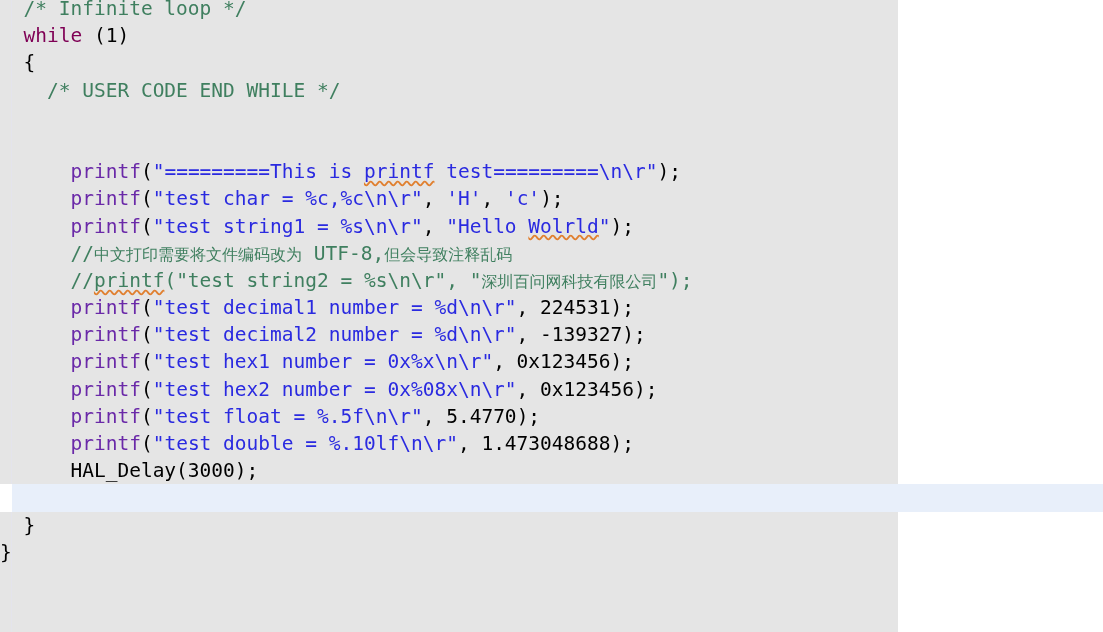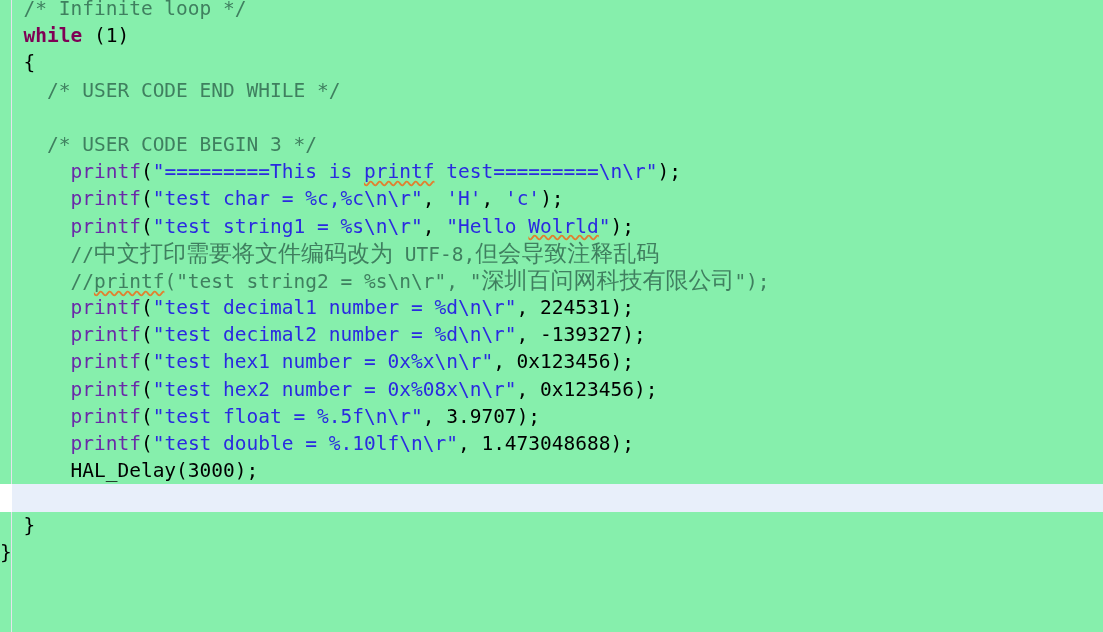--- a/index.html
+++ b/index.html
@@ -9,23 +9,23 @@
   }
   body {
     width: 1103px;
     height: 632px;
     overflow: hidden;
     font-family: "DejaVu Sans Mono", "Liberation Mono", monospace;
   }
 
   #editor {
     position: relative;
-    width: 1103px;
+    width: 898px;
     height: 632px;
-    background: #86efac;
+    background: #e5e5e5;
   }
 
   
   #gutter-line {
     position: absolute;
     left: 11px;
     top: 0;
     width: 1px;
     height: 632px;
     background: #e4e4ec;
@@ -58,60 +58,60 @@
     position: absolute;
     left: 0; top: 0; bottom: 0;
     width: 12px;
     background: #ffffff;
   }
 
   .txt { display: inline; }
 
   
   .cmt   { color: #3f7f5f; }
-  .kw    { color: #7f0055; font-weight: bold; }
+  .kw    { color: #7f0055; font-weight: normal; }
   .fn    { color: #6a29a8; }
   .str   { color: #2a2ae0; }
   .pun   { color: #000000; }
   .num   { color: #000000; }
   .plain { color: #000000; }
 
   
   .sq {
     text-decoration: underline wavy #e08030;
     text-decoration-skip-ink: none;
     text-underline-offset: 2px;
   }
 
   .cjk {
-    font-family: Liberation Sans, sans-serif;
-    font-size: 23px;
+    font-family: Liberation Mono, monospace;
+    font-size: 16px;
   }
 </style>
 </head>
 <body>
 
 <div id="editor">
   <div id="gutter-line"></div>
   <div id="code-surface" style="margin-top: -5px;">
       <div class="line"><span class="txt plain">  </span><span class="txt cmt">/* Infinite loop */</span></div>
       <div class="line"><span class="txt plain">  </span><span class="txt kw">while</span><span class="txt pun"> (1)</span></div>
       <div class="line"><span class="txt plain">  </span><span class="txt pun">{</span></div>
       <div class="line"><span class="txt plain">    </span><span class="txt cmt">/* USER CODE END WHILE */</span></div>
       <div class="line"><span class="txt">​</span></div>
-      <div class="line"><span class="txt plain">    </span><span class="txt cmt">/* USER CODE BEGIN 3 */</span></div>
+      <div class="line"><span class="txt plain">    </span></div>
       <div class="line"><span class="txt plain">      </span><span class="txt fn">printf</span><span class="txt pun">(</span><span class="txt str">"=========This is </span><span class="txt str sq">printf</span><span class="txt str"> test=========\n\r"</span><span class="txt pun">);</span></div>
       <div class="line"><span class="txt plain">      </span><span class="txt fn">printf</span><span class="txt pun">(</span><span class="txt str">"test char = %c,%c\n\r"</span><span class="txt pun">, </span><span class="txt str">'H'</span><span class="txt pun">, </span><span class="txt str">'c'</span><span class="txt pun">);</span></div>
       <div class="line"><span class="txt plain">      </span><span class="txt fn">printf</span><span class="txt pun">(</span><span class="txt str">"test string1 = %s\n\r"</span><span class="txt pun">, </span><span class="txt str">"Hello </span><span class="txt str sq">Wolrld</span><span class="txt str">"</span><span class="txt pun">);</span></div>
       <div class="line"><span class="txt plain">      </span><span class="txt cmt">//</span><span class="txt cmt cjk">中文打印需要将文件编码改为</span><span class="txt cmt"> UTF-8,</span><span class="txt cmt cjk">但会导致注释乱码</span></div>
       <div class="line"><span class="txt plain">      </span><span class="txt cmt">//</span><span class="txt cmt sq">printf</span><span class="txt cmt">("test string2 = %s\n\r", "</span><span class="txt cmt cjk">深圳百问网科技有限公司</span><span class="txt cmt">");</span></div>
       <div class="line"><span class="txt plain">      </span><span class="txt fn">printf</span><span class="txt pun">(</span><span class="txt str">"test decimal1 number = %d\n\r"</span><span class="txt pun">, </span><span class="txt num">224531</span><span class="txt pun">);</span></div>
       <div class="line"><span class="txt plain">      </span><span class="txt fn">printf</span><span class="txt pun">(</span><span class="txt str">"test decimal2 number = %d\n\r"</span><span class="txt pun">, </span><span class="txt num">-139327</span><span class="txt pun">);</span></div>
       <div class="line"><span class="txt plain">      </span><span class="txt fn">printf</span><span class="txt pun">(</span><span class="txt str">"test hex1 number = 0x%x\n\r"</span><span class="txt pun">, </span><span class="txt num">0x123456</span><span class="txt pun">);</span></div>
       <div class="line"><span class="txt plain">      </span><span class="txt fn">printf</span><span class="txt pun">(</span><span class="txt str">"test hex2 number = 0x%08x\n\r"</span><span class="txt pun">, </span><span class="txt num">0x123456</span><span class="txt pun">);</span></div>
-      <div class="line"><span class="txt plain">      </span><span class="txt fn">printf</span><span class="txt pun">(</span><span class="txt str">"test float = %.5f\n\r"</span><span class="txt pun">, </span><span class="txt num">3.9707</span><span class="txt pun">);</span></div>
+      <div class="line"><span class="txt plain">      </span><span class="txt fn">printf</span><span class="txt pun">(</span><span class="txt str">"test float = %.5f\n\r"</span><span class="txt pun">, </span><span class="txt num">5.4770</span><span class="txt pun">);</span></div>
       <div class="line"><span class="txt plain">      </span><span class="txt fn">printf</span><span class="txt pun">(</span><span class="txt str">"test double = %.10lf\n\r"</span><span class="txt pun">, </span><span class="txt num">1.473048688</span><span class="txt pun">);</span></div>
       <div class="line"><span class="txt plain">      </span><span class="txt plain">HAL_Delay(3000);</span></div>
       <div class="line current"><span class="txt">​</span></div>
       <div class="line"><span class="txt plain">  </span><span class="txt pun">}</span></div>
       <div class="line"><span class="txt pun">}</span></div>
     </div>
 </div>
 
 </body></html>

